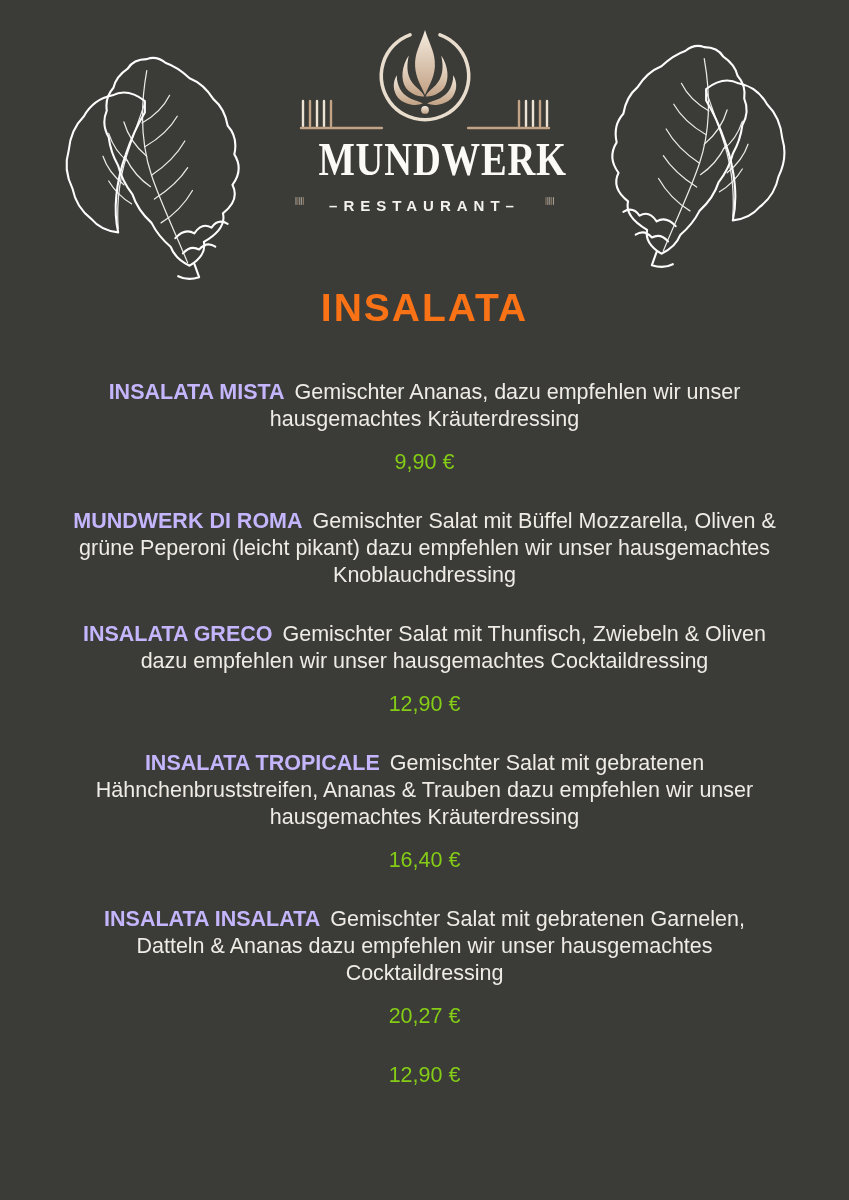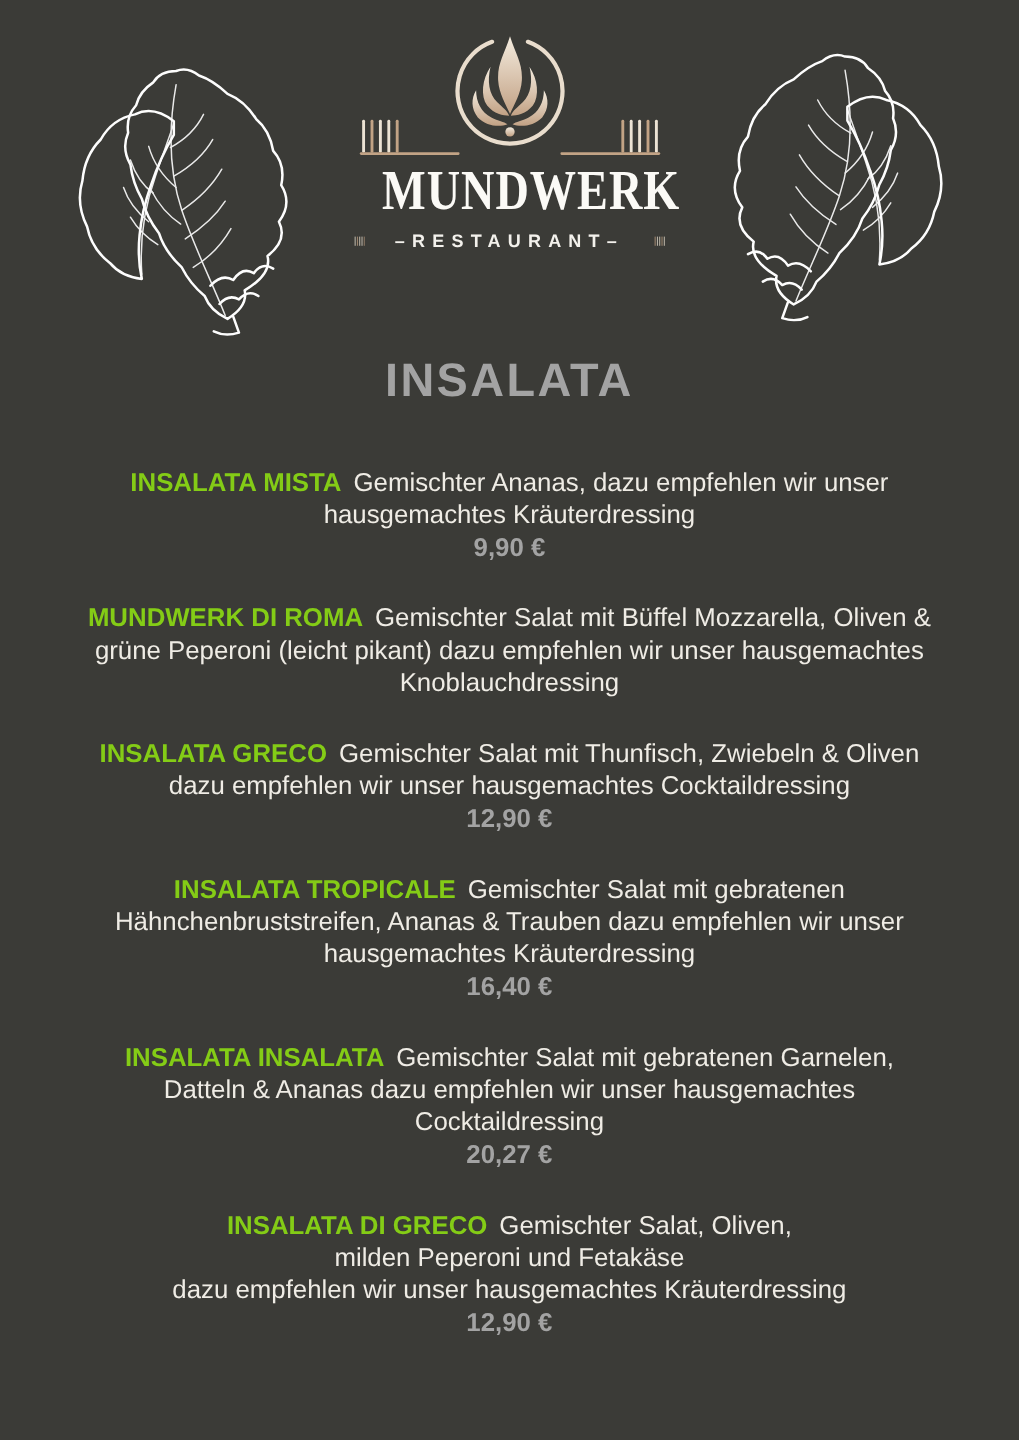--- a/index.html
+++ b/index.html
@@ -20,37 +20,37 @@
   .comb{position:absolute;top:81px;width:84px;height:36px;}
   .comb.left{left:4px;}
   .comb.right{right:4px;transform:scaleX(-1);}
   .wordmark{
     font-family:"Liberation Serif", serif;
     font-weight:700;color:#fbfaf6;
     font-size:47px;line-height:46px;letter-spacing:1px;
     transform:scaleX(0.82);transform-origin:50% 50%;
     white-space:nowrap;
   }
-  .subtitle-row{display:flex;align-items:center;justify-content:center;gap:25px;margin-top:6px;}
+  .subtitle-row{display:flex;align-items:flex-end;justify-content:center;gap:25px;margin-top:6px;}
   .subtitle{
     font-size:15px;font-weight:700;letter-spacing:6px;color:#f3f1ec;white-space:nowrap;
   }
   .comb-sm{width:30px;height:26px;}
   .comb-sm.flip{transform:scaleX(-1);}
   .menu-title{
-    text-align:center;margin-top:10px;
-    font-size:39px;font-weight:700;letter-spacing:2px;color:#a3a3a3;line-height:46px;
+    text-align:center;
+    font-size:39px;font-weight:700;letter-spacing:2px;color:#f97316;line-height:46px;
   }
   .items{width:784px;margin:48px auto 0 auto;text-align:center;}
   .item{margin-bottom:32px;}
   .item-text{
     margin:0;font-size:21.5px;line-height:27px;white-space:pre-line;color:#efece5;
   }
-  .item-name{font-weight:700;color:#84cc16;margin-right:10px;text-align:right;}
-  .item-price{margin:0;font-size:21.5px;line-height:27px;font-weight:700;color:#a3a3a3;}
+  .item-name{font-weight:700;color:#c4b5fd;margin-right:10px;text-align:right;}
+  .item-price{margin:16px;font-size:21.5px;line-height:27px;font-weight:400;color:#84cc16;}
 </style>
 </head>
 <body>
 
 <div class="header">
 
   <svg class="lettuce left" viewBox="0 0 230 250" fill="none" stroke="#fdfdfd" stroke-linecap="round" stroke-linejoin="round">
     <g stroke-width="2.2">
       <path d="M165 235 Q183 224 180 210 Q204 196 200 180 Q218 166 210 150 Q222 134 212 118 Q216 100 205 88 Q202 70 190 60 Q180 44 165 38 Q152 26 140 22 Q130 14 120 18 Q106 18 100 28 Q88 36 85 48 Q76 58 78 72 Q72 86 80 100 Q82 116 90 130 Q94 146 105 160 Q110 176 125 190 Q132 204 145 215 Q150 228 165 235 Z"></path>
       <path d="M118 62 Q100 48 84 56 Q64 60 54 78 Q40 92 38 114 Q32 134 42 154 Q46 174 62 186 Q72 198 90 200 Q86 182 88 162 Q90 140 98 118 Q106 94 118 74 Z"></path>
@@ -195,19 +195,16 @@
   </div>
 
   <div class="item">
     <p class="item-text"><span class="item-name">INSALATA INSALATA</span><span>Gemischter Salat mit gebratenen Garnelen,
 Datteln &amp; Ananas  dazu empfehlen wir unser hausgemachtes
 Cocktaildressing</span></p>
     <p class="item-price">20,27 €</p>
   </div>
 
   <div class="item">
-    <p class="item-text"><span class="item-name">INSALATA DI GRECO</span><span>Gemischter Salat, Oliven,
-milden Peperoni und Fetakäse
-dazu empfehlen wir unser hausgemachtes Kräuterdressing</span></p>
     <p class="item-price">12,90 €</p>
   </div>
 
 </div>
 
 </body></html>

